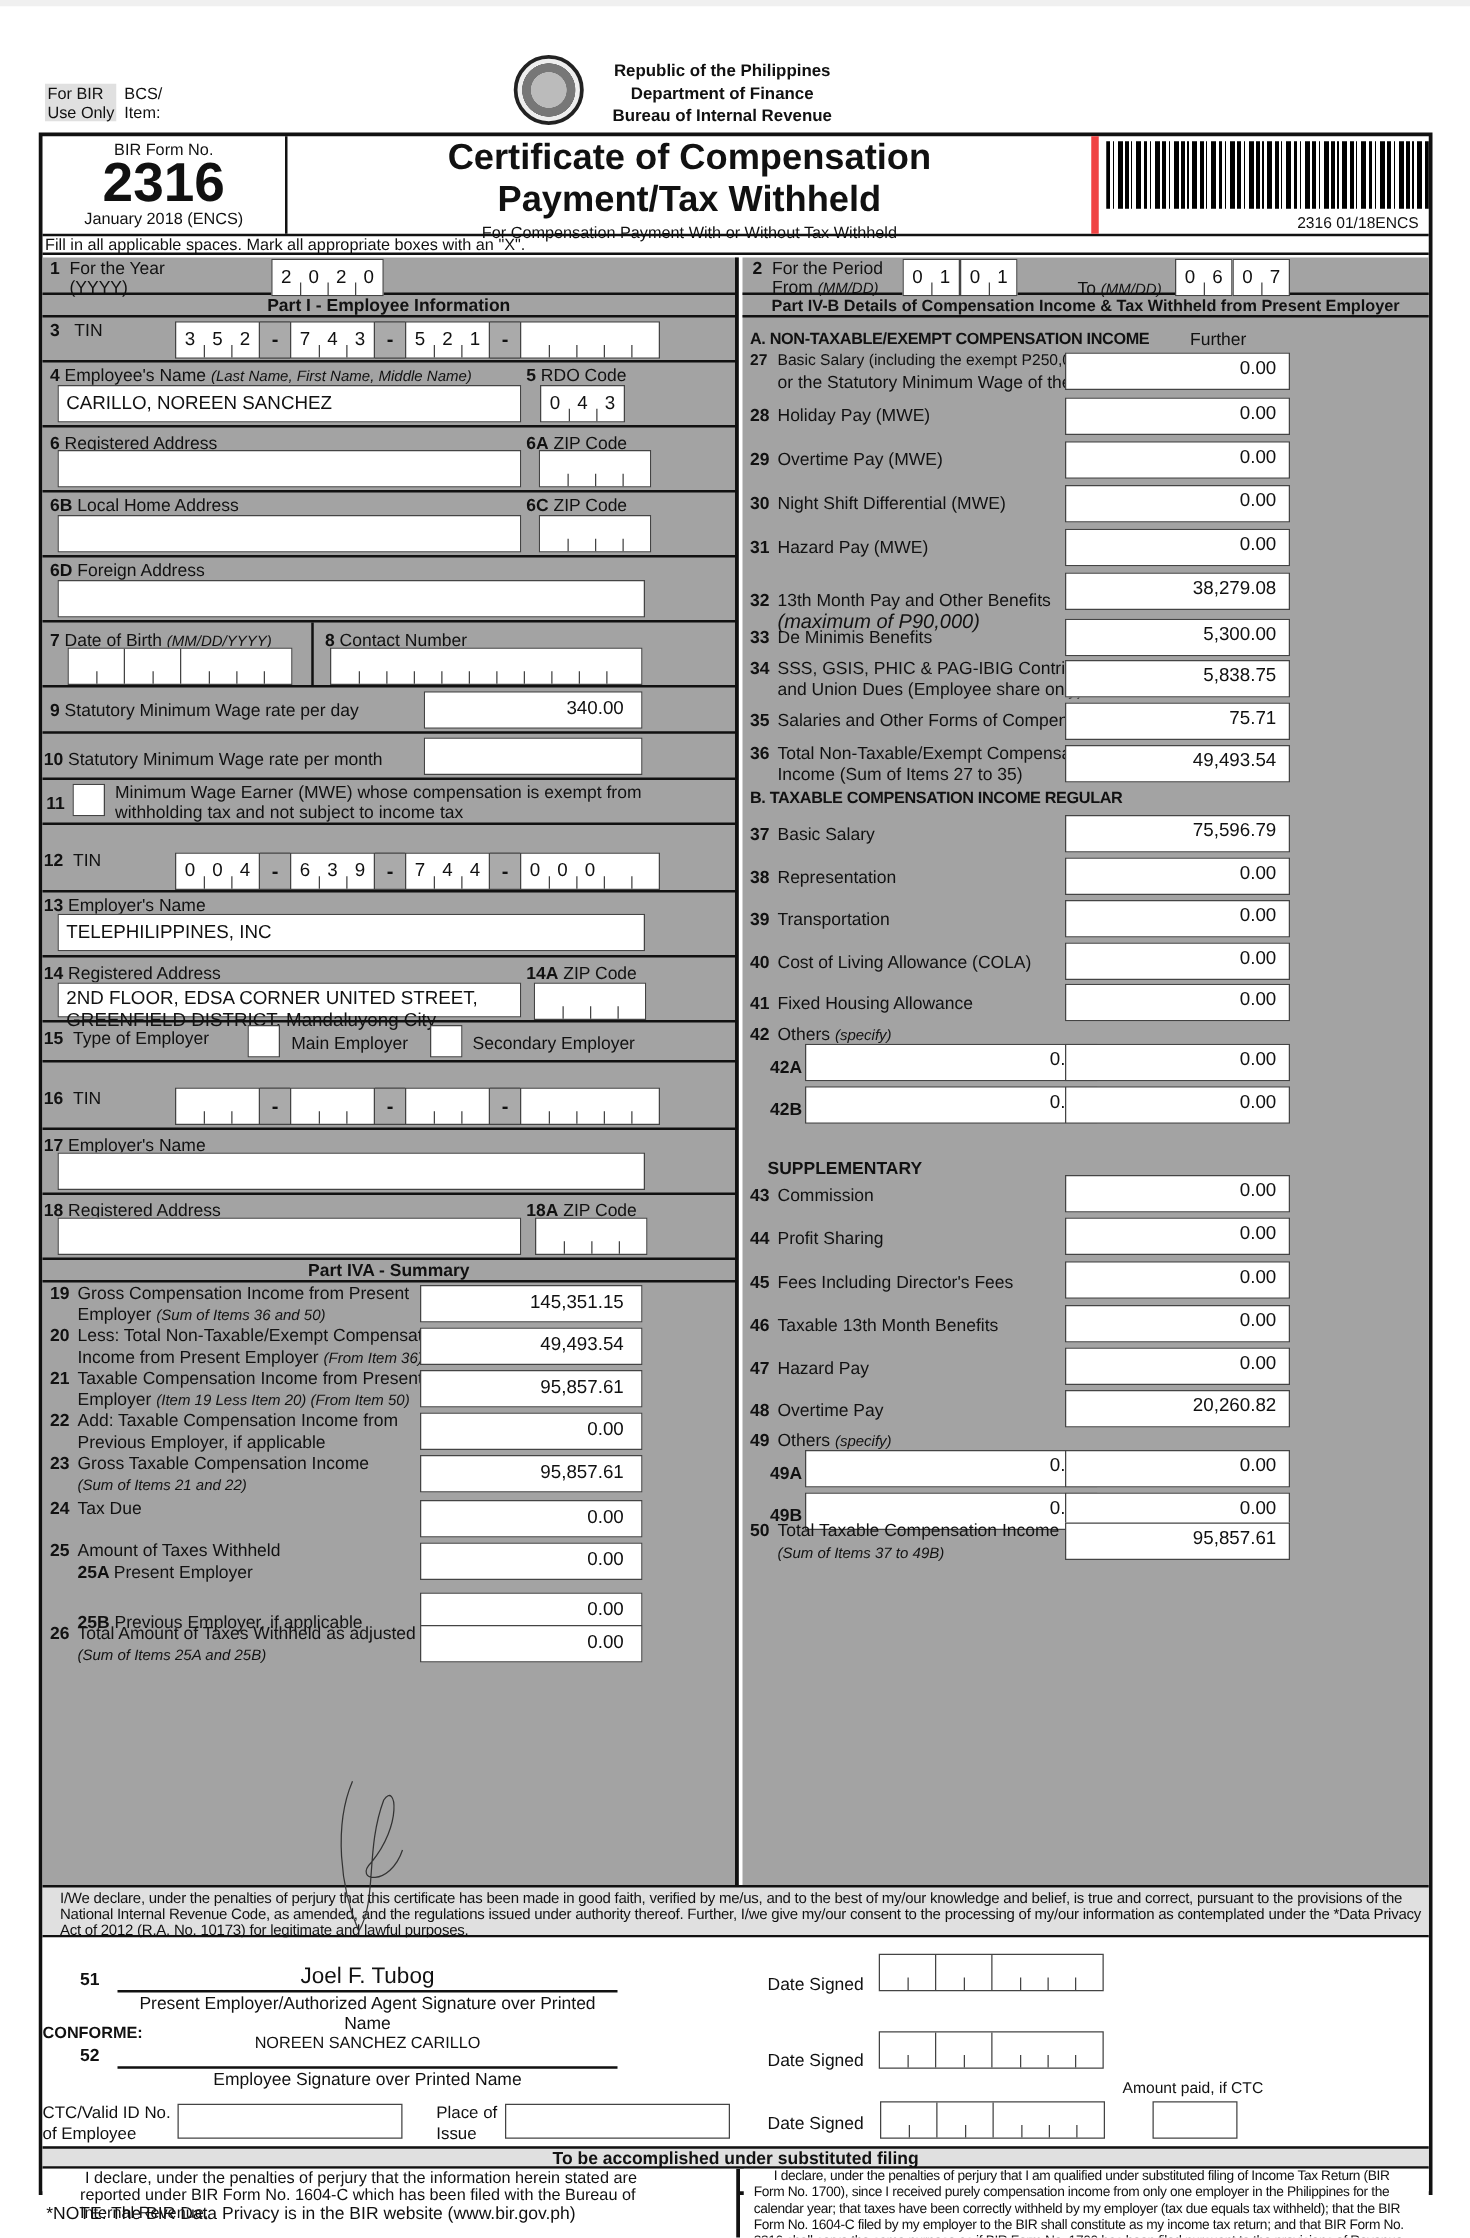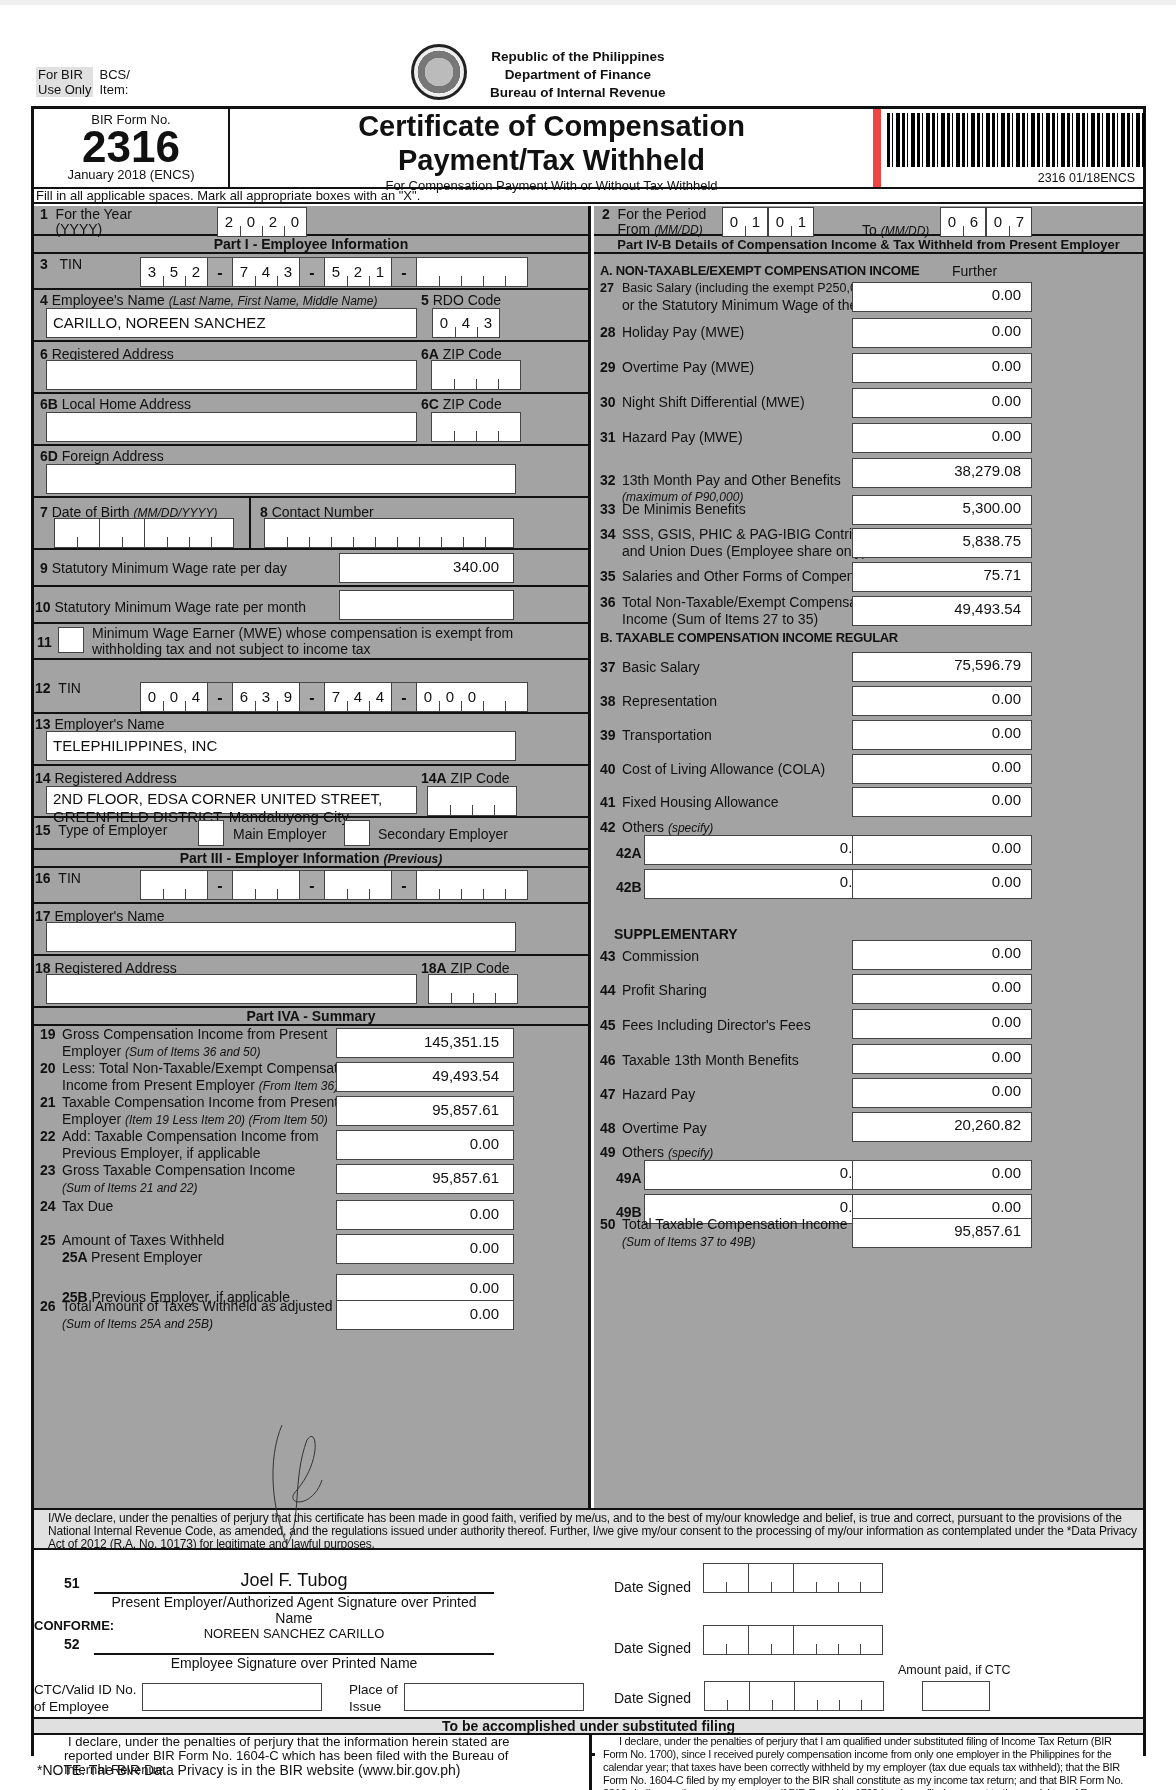--- a/index.html
+++ b/index.html
@@ -18,21 +18,21 @@
   .form { position: absolute; left: 31px; top: 106px; width: 1115px; height: 1650px; border: 3px solid #111; }
 
   .titlebar { position: absolute; left: 0; top: 0; width: 1109px; height: 80px; border-bottom: 2px solid #111; }
   .formno { position: absolute; left: 0; top: 0; width: 196px; height: 78px; border-right: 2px solid #111; text-align: center; }
   .formno .lbl { font-size: 13px; margin-top: 3px; }
   .formno .big { font-size: 44px; font-weight: bold; line-height: 40px; }
   .formno .ver { font-size: 13px; }
   .title { position: absolute; left: 196px; top: 0; width: 643px; height: 78px; text-align: center; }
   .title .t1 { font-size: 29px; font-weight: bold; line-height: 34px; margin-top: 0; }
   .title .t3 { font-size: 13px; margin-top: 1px; }
-  .barcode { position: absolute; left: 839px; top: 0; width: 270px; height: 78px; border-left: 8px solid #ef4444; }
+  .barcode { position: absolute; left: 839px; top: 0; width: 270px; height: 78px; border-left: 6px solid #ef4444; }
   .barcode .bars { position: absolute; left: 6px; top: 4px; width: 258px; height: 54px;
      background: repeating-linear-gradient(90deg, #000 0 3px, #fff 3px 5px, #000 5px 6px, #fff 6px 9px, #000 9px 13px, #fff 13px 15px); }
   .barcode .code { position: absolute; right: 8px; bottom: 2px; font-size: 12.5px; }
 
   .fillin { position: absolute; left: 0; top: 80px; width: 1109px; height: 15px; font-size: 13px; line-height: 14px; padding-left: 2px; border-bottom: 2px solid #111; }
 
   .col { position: absolute; top: 97px; background: #a3a3a3; }
   .colL { left: 0; width: 557px; height: 1302px; border-right: 3px solid #111; }
   .colR { left: 560px; width: 549px; height: 1302px; }
 
@@ -317,21 +317,20 @@
         </div>
     </div>
 
     <div class="row" style="top:612px;height:32px;">
       <div class="lbl" style="left:1px;top:4px;"><b>15</b>&nbsp;&nbsp;<span>Type of Employer</span></div>
       <div class="chk" style="left:164px;top:2px;"></div>
       <div class="lbl" style="left:199px;top:8px;">Main Employer</div>
       <div class="chk" style="left:310px;top:2px;"></div>
       <div class="lbl" style="left:344px;top:8px;">Secondary Employer</div>
     </div>
-    <div class="sechead" style="top:644px;"><span>Part III - Employer Information</span> <i>(Previous)</i></div>
 
     <div class="row" style="top:662px;height:36px;">
       <div class="lbl" style="left:1px;top:2px;"><b>16</b>&nbsp;&nbsp;<span>TIN</span></div>
       <div class="digits" style="left:106px;top:2px;" id="tin16">
           <div class="dgrp">
             <div class="dcell"></div>
             <div class="dcell"></div>
             <div class="dcell"></div>
           </div>
           <div class="dash">-</div>
@@ -448,21 +447,21 @@
         <div class="rlbl" style="top: 74px; font-size: 12.5px;"><span class="n">27</span>Basic Salary (including the exempt P250,000  &amp; below)<span class="sub" style="font-size: 14px;">or the Statutory Minimum Wage of the MWE</span></div>
         <div class="rbox" style="top: 76px;">0.00</div>
         <div class="rlbl" style="top: 118px;"><span class="n">28</span>Holiday Pay (MWE)</div>
         <div class="rbox" style="top: 112px;">0.00</div>
         <div class="rlbl" style="top: 153px;"><span class="n">29</span>Overtime Pay (MWE)</div>
         <div class="rbox" style="top: 147px;">0.00</div>
         <div class="rlbl" style="top: 188px;"><span class="n">30</span>Night Shift Differential (MWE)</div>
         <div class="rbox" style="top: 182px;">0.00</div>
         <div class="rlbl" style="top: 223px;"><span class="n">31</span>Hazard Pay (MWE)</div>
         <div class="rbox" style="top: 217px;">0.00</div>
-        <div class="rlbl" style="top: 250px; margin-top: 16px;"><span class="n">32</span>13th Month Pay and Other Benefits<span class="sub" style="font-size: 12px; font-style: italic;">(maximum of P90,000)</span></div>
+        <div class="rlbl" style="top: 250px; margin-top: 16px;"><span class="n">32</span>13th Month Pay and Other Benefits<span class="sub" style="font-size: 16px; font-style: italic;">(maximum of P90,000)</span></div>
         <div class="rbox" style="top: 252px;">38,279.08</div>
         <div class="rlbl" style="top: 295px;"><span class="n">33</span>De Minimis Benefits</div>
         <div class="rbox" style="top: 289px;">5,300.00</div>
         <div class="rlbl" style="top: 320px;"><span class="n">34</span>SSS, GSIS, PHIC &amp; PAG-IBIG Contributions<span class="sub" style="font-size: 14px;">and Union Dues (Employee share only)</span></div>
         <div class="rbox" style="top: 322px;">5,838.75</div>
         <div class="rlbl" style="top: 362px;"><span class="n">35</span>Salaries and Other Forms of Compensation</div>
         <div class="rbox" style="top: 356px;">75.71</div>
         <div class="rlbl" style="top: 388px;"><span class="n">36</span>Total Non-Taxable/Exempt Compensation<span class="sub" style="font-size: 14px;">Income (Sum of Items 27 to 35)</span></div>
         <div class="rbox" style="top: 390px;">49,493.54</div>
       </div>

